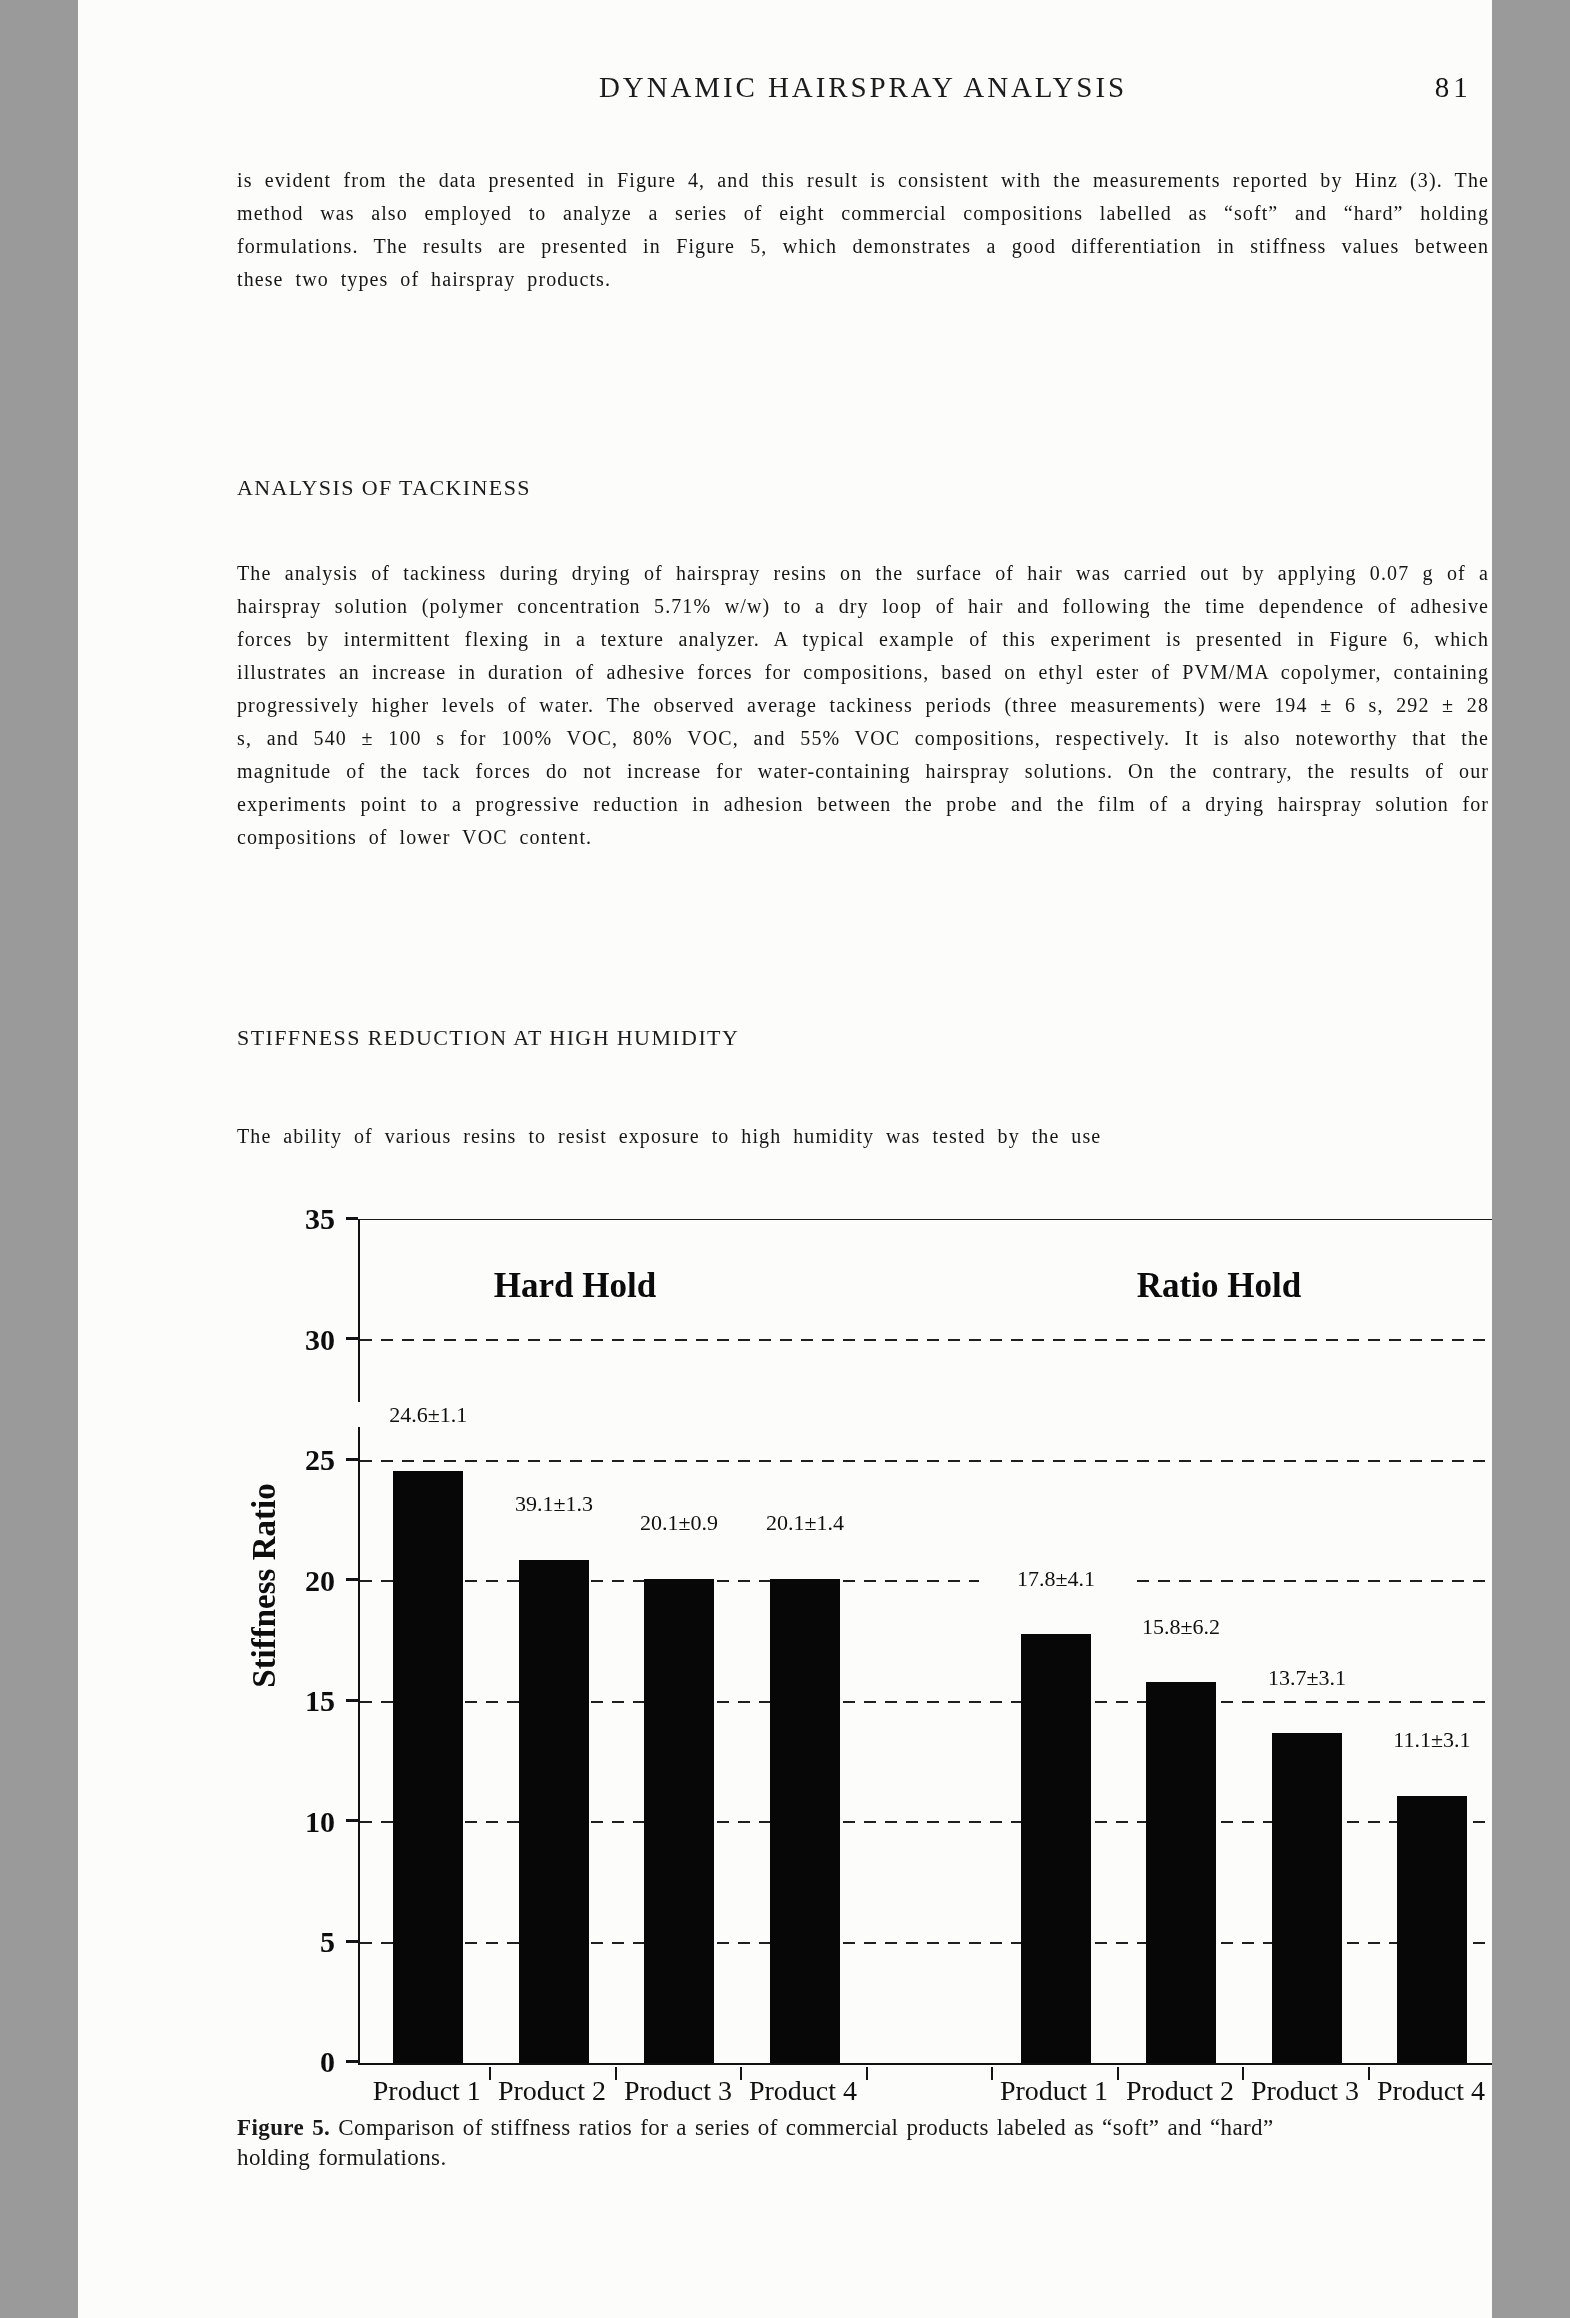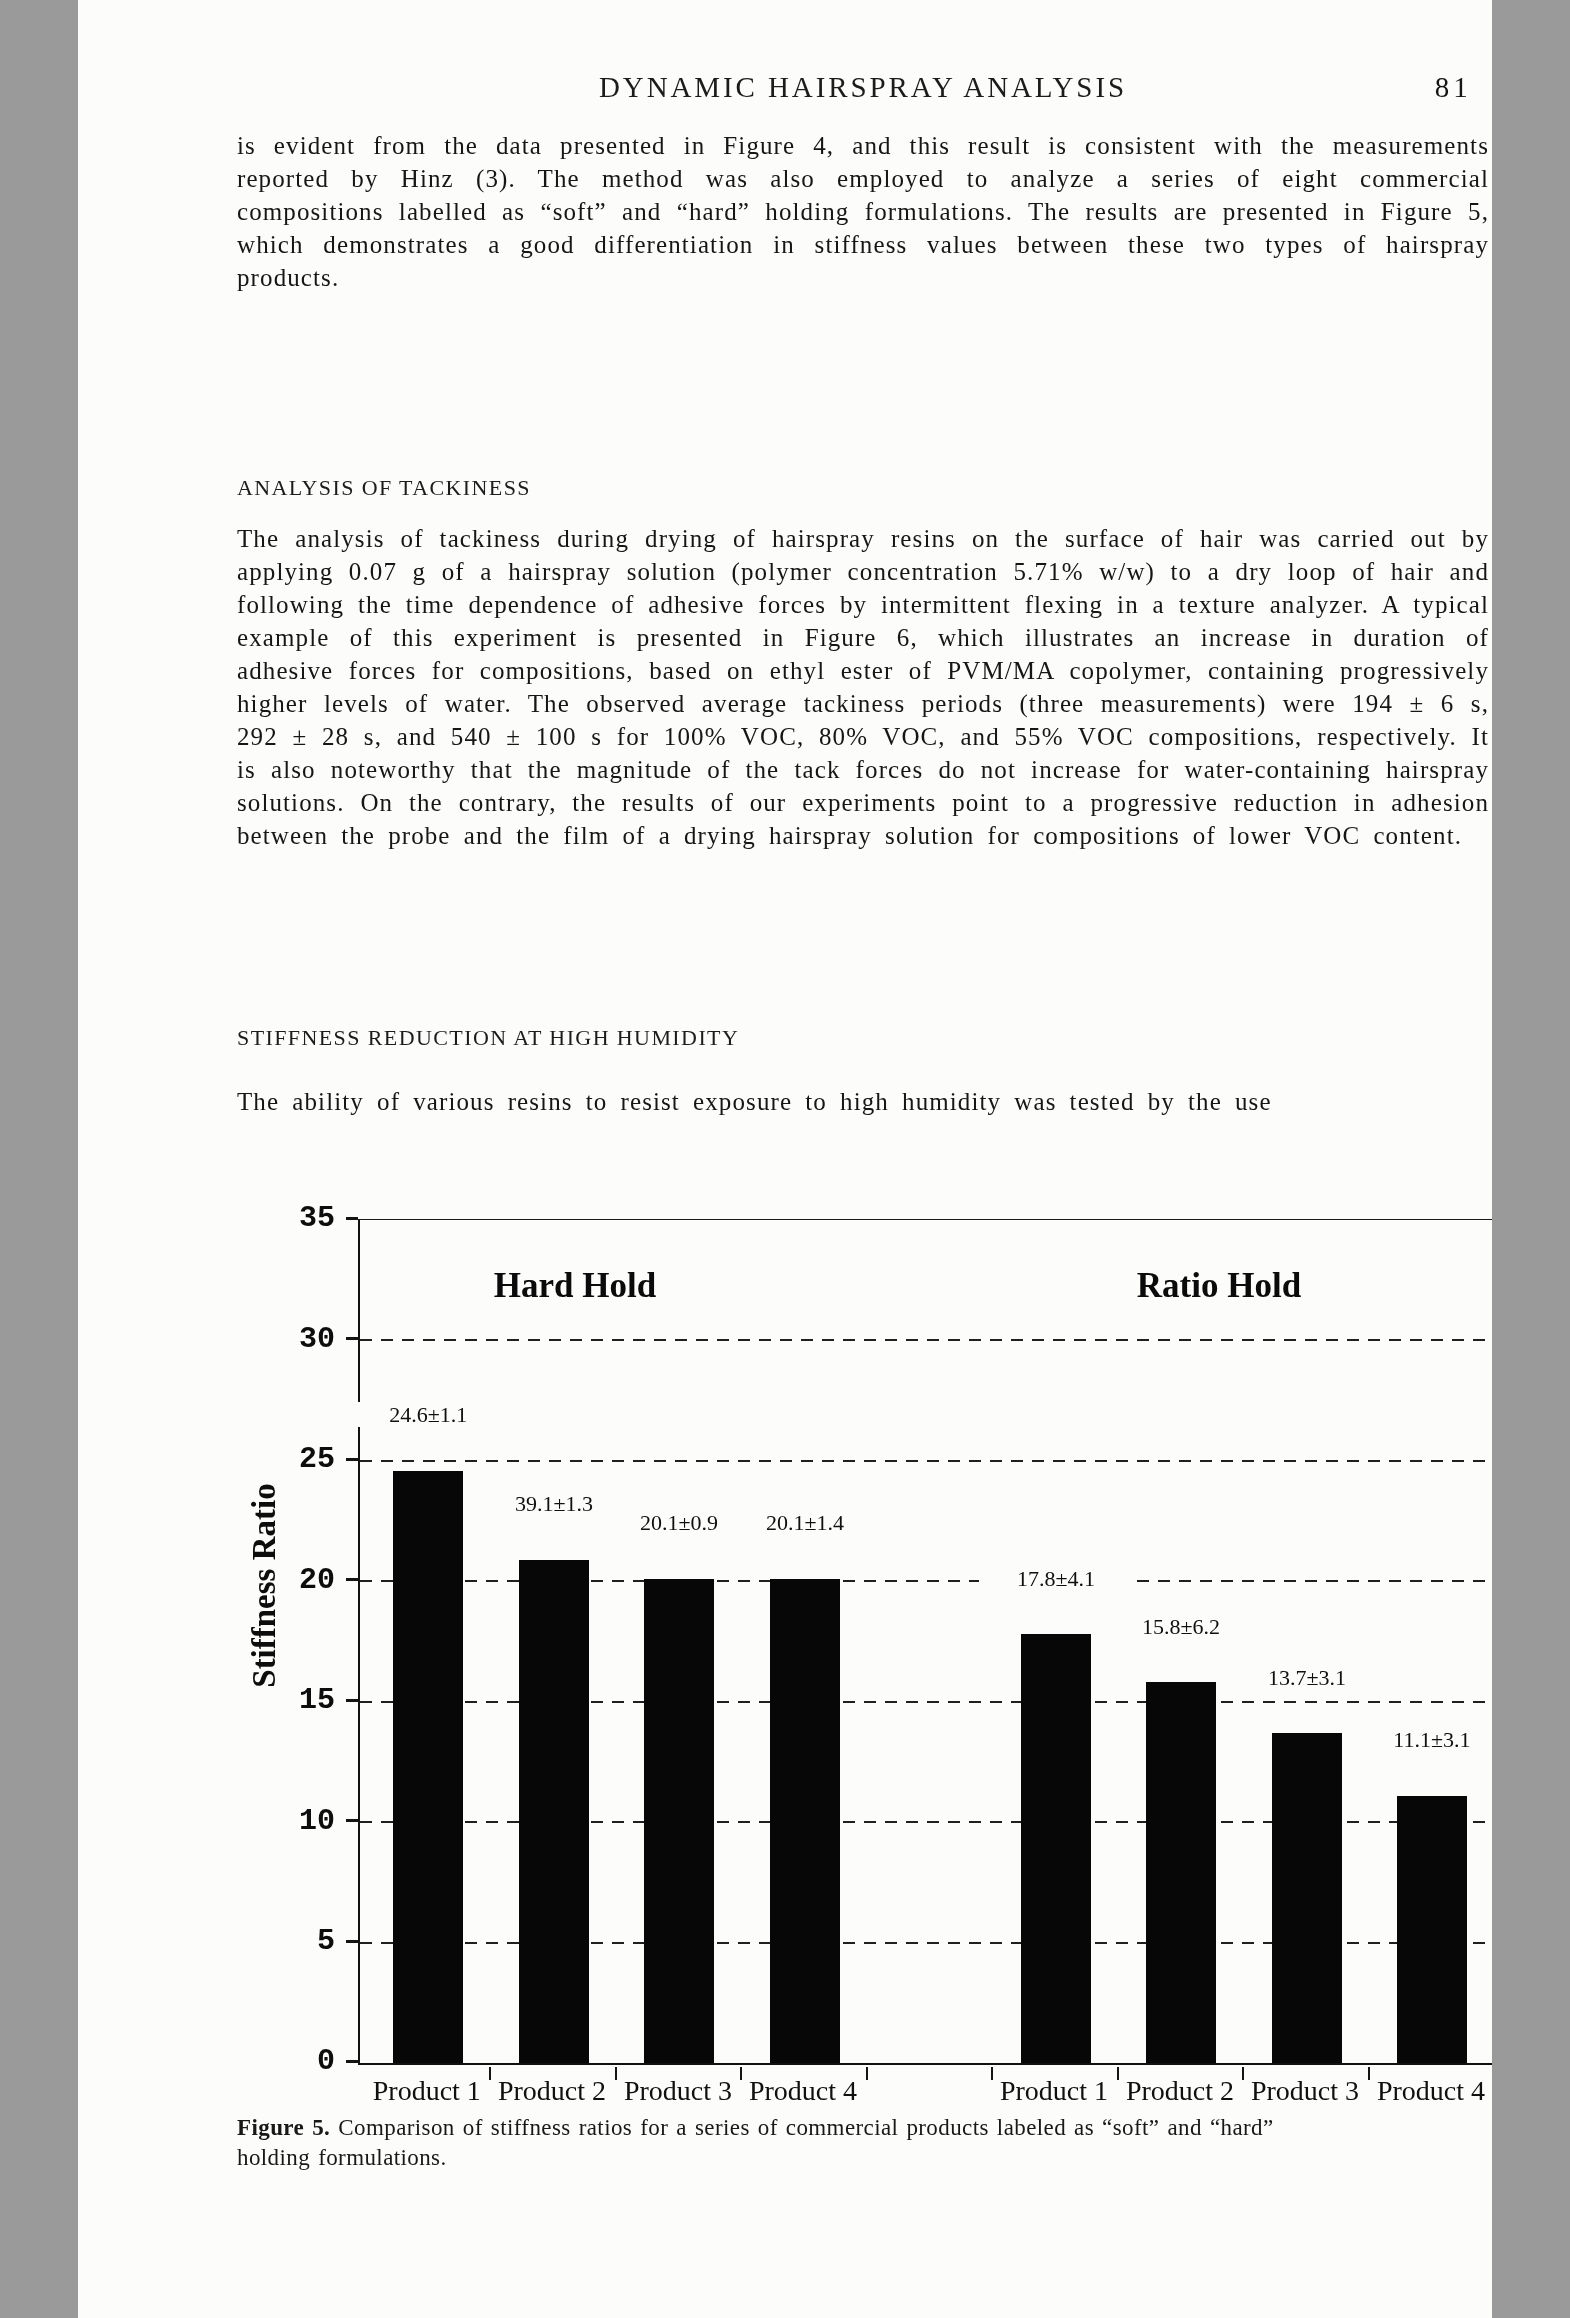--- a/index.html
+++ b/index.html
@@ -16,22 +16,22 @@
   }
 
   
   .running-head { position: absolute; top: 71px; left: 159px; width: 1252px; height: 41px; }
   .head-title { display: block; text-align: center; font-size: 29px; letter-spacing: 2.9px; color: #1c1c1c; }
   .page-number { position: absolute; right: 17.4px; top: 0; font-size: 29px; letter-spacing: 3.9px; }
 
   
   .body-text {
     position: absolute; left: 159px; width: 1252px;
-    font-size: 25px; line-height: 33px;
-    text-align: justify; letter-spacing: 1.1px; word-spacing: 5.8px;
+    font-size: 20px; line-height: 33px;
+    text-align: justify; letter-spacing: 1.1px; word-spacing: 5.8px; margin-top: 35px;
   }
   .p1 { top: 129px; }
   .p2 { top: 522px; }
   .p3 { top: 1085px; }
   .section-heading {
     position: absolute; left: 159px;
     font-size: 22px; font-weight: 400; letter-spacing: 1.4px; color: #1c1c1c;
   }
   .h-tack  { top: 475px; }
   .h-stiff { top: 1025px; }
@@ -41,21 +41,21 @@
 
   .ylabel {
     position: absolute; left: -4.8px; top: 377px; width: 386px; height: 41px;
     transform: rotate(-90deg);
     text-align: center; font-size: 33px; font-weight: bold; color: #0d0d0d;
   }
 
   .yticks { position: absolute; left: 0; top: 31px; width: 280px; height: 843px; }
   .ytick-label {
     position: absolute; right: 23px; width: 77px;
-    text-align: right; font-size: 30px; font-weight: bold; line-height: 35px; color: #0d0d0d; font-family: Liberation Mono, monospace;
+    text-align: right; font-size: 30px; font-weight: bold; line-height: 35px; color: #0d0d0d;
   }
   .ytick-mark { position: absolute; right: 0; width: 11.6px; height: 2.9px; background: #141414; }
 
   .plot-area {
     position: absolute; left: 280px; top: 31px; width: 1139px; height: 843px;
     box-sizing: content-box;
     border-left: 2.9px solid #111;
     border-bottom: 2.9px solid #111;
     border-top: 1.9px solid #1a1a1a;
     border-right: 1px solid #4a4a4a;

